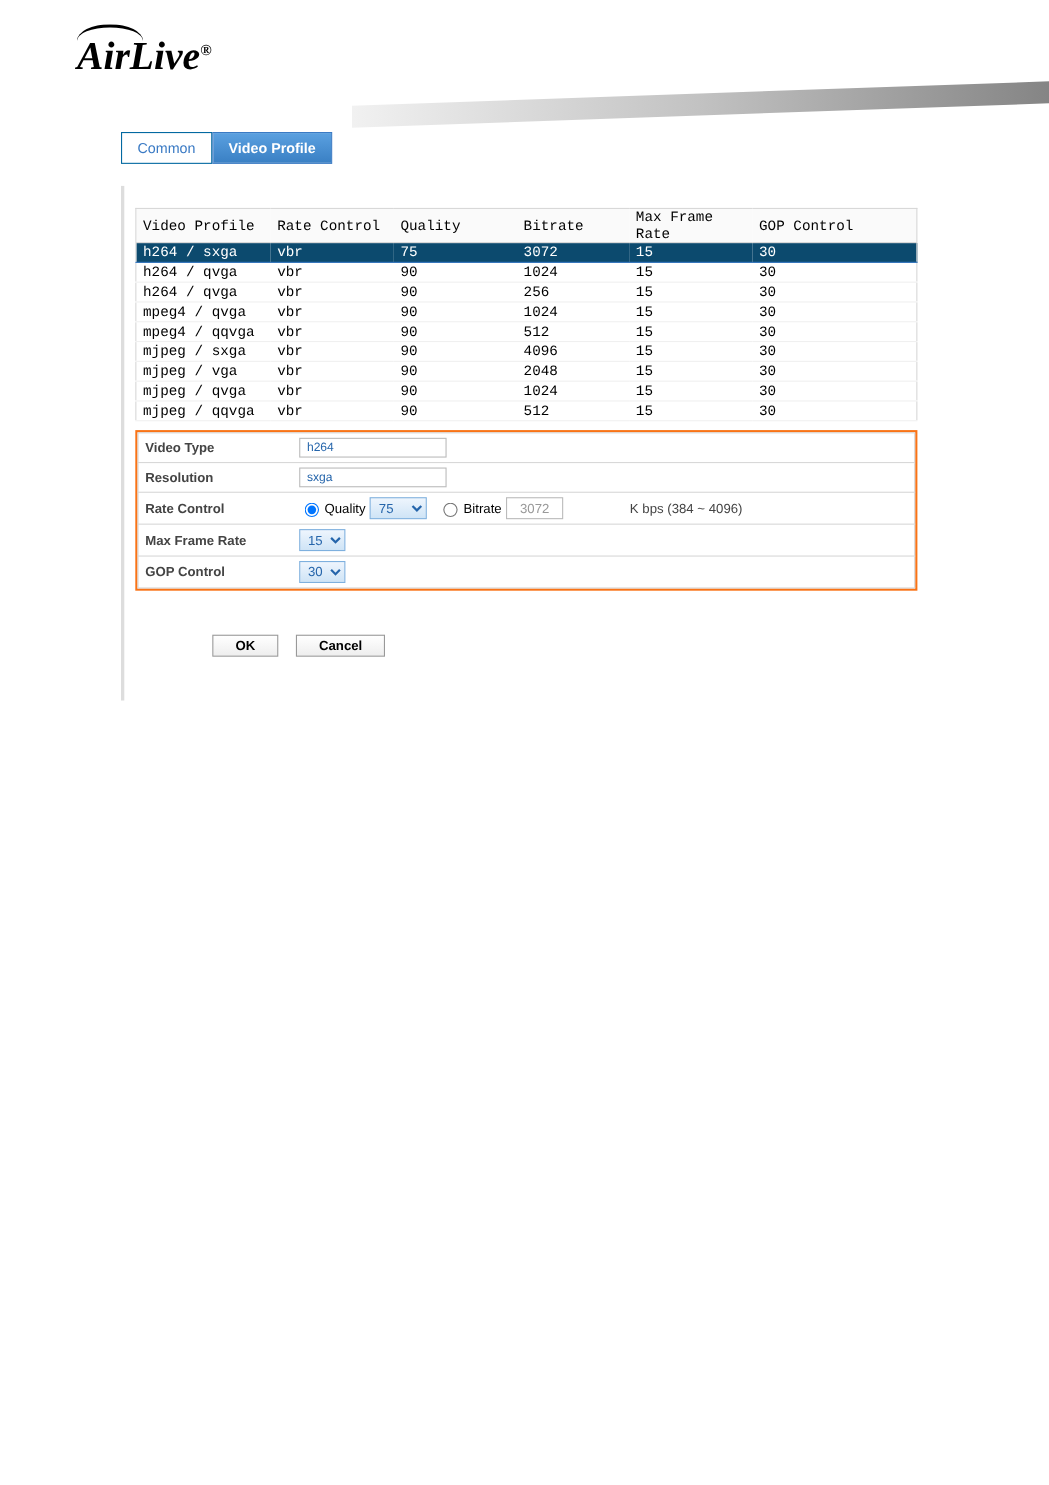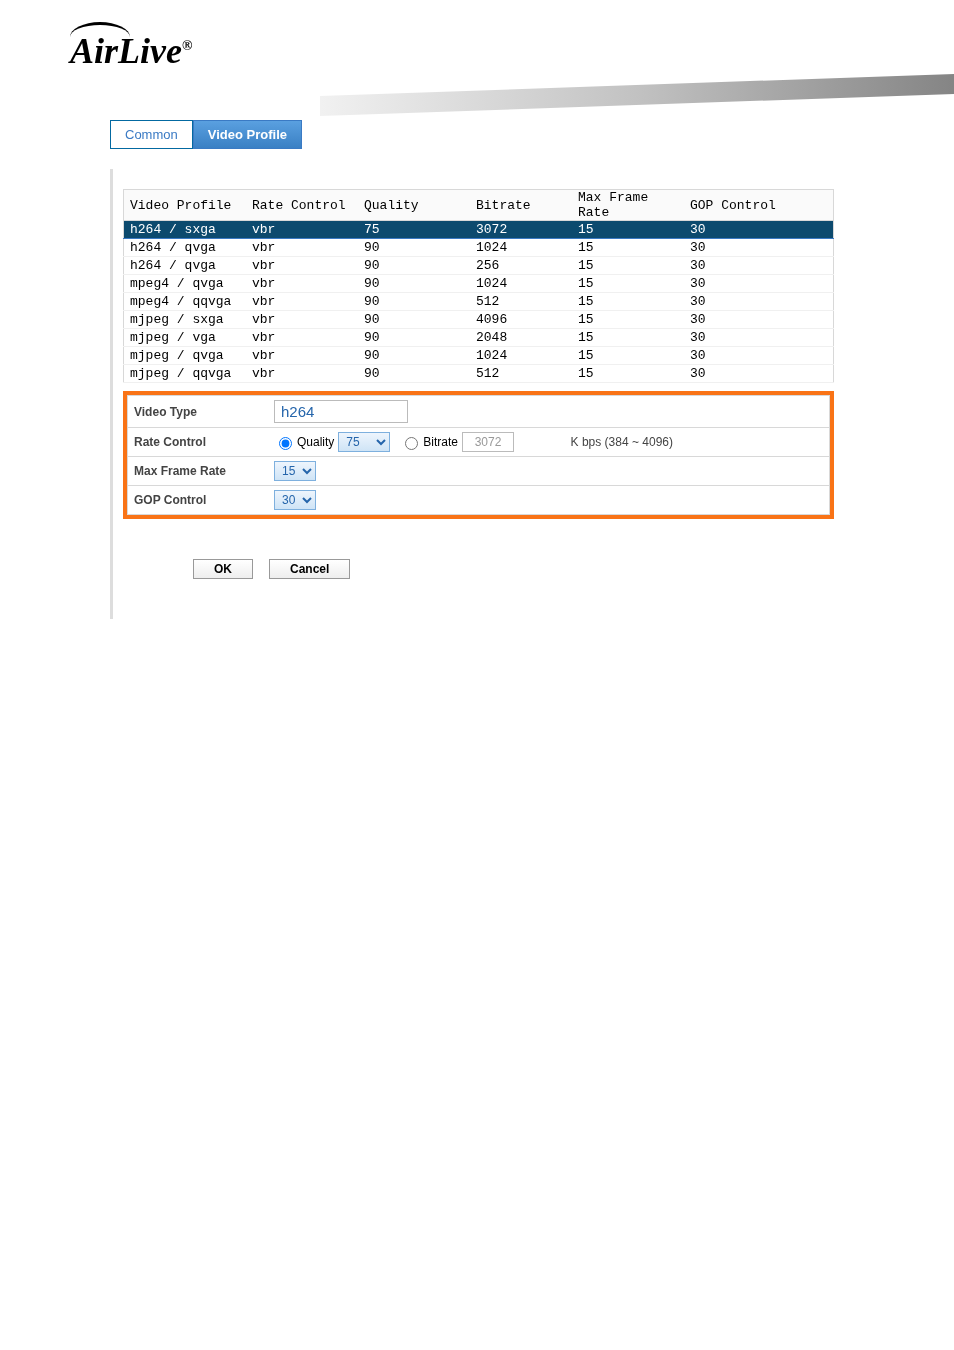--- a/index.html
+++ b/index.html
@@ -105,33 +105,33 @@
       align-items: center;
       border: 1px solid #d8d8d8;
       border-top: none;
       padding: 4px 6px;
       font-size: 12px;
     }
     .form-row:first-of-type {
       border-top: 1px solid #d8d8d8;
     }
     .form-row-group {
-      border: 4px solid #f97316;
+      border: 2px solid #f97316;
     }
     .form-label {
       width: 140px;
       color: #444;
       font-weight: bold;
       font-size: 12px;
     }
     .text-display {
       border: 1px solid #bbb;
       padding: 2px 6px;
       width: 120px;
-      font-size: 15px;
+      font-size: 11px;
       color: #2565ab;
       background: #fff;
       display: inline-block;
     }
     .text-input {
       border: 1px solid #bbb;
       padding: 2px 4px;
       width: 42px;
       font-size: 12px;
       text-align: center;
@@ -269,20 +269,24 @@
           </tr>
         </tbody>
     </table>
 
     <div class="form-row-group">
       <div class="form-row">
         <span class="form-label">Video Type</span>
         <span class="text-display">h264</span>
       </div>
       <div class="form-row">
+        <span class="form-label">Resolution</span>
+        <span class="text-display">sxga</span>
+      </div>
+      <div class="form-row">
         <span class="form-label">Rate Control</span>
         <input type="radio" checked="" style="">
         <span class="radio-label">Quality</span>
         <select class="select-small" style="width:52px">
           <option>75</option>
         </select>
         <span style="width:10px"></span>
         <input type="radio" style="">
         <span class="radio-label">Bitrate</span>
         <input type="text" class="text-input" style="color: rgb(153, 153, 153);" value="3072">

